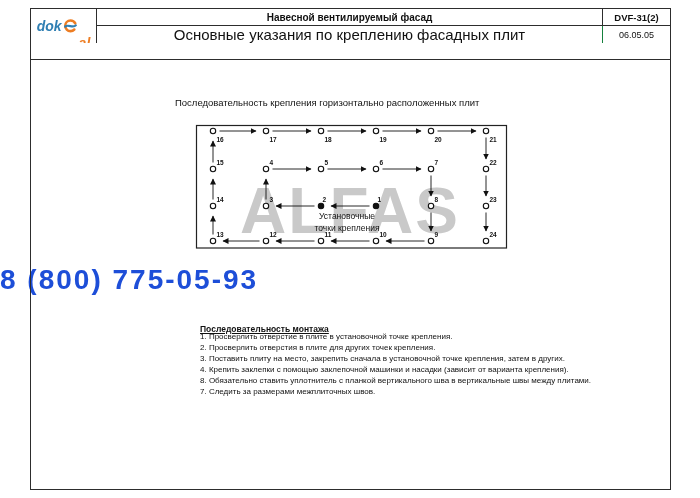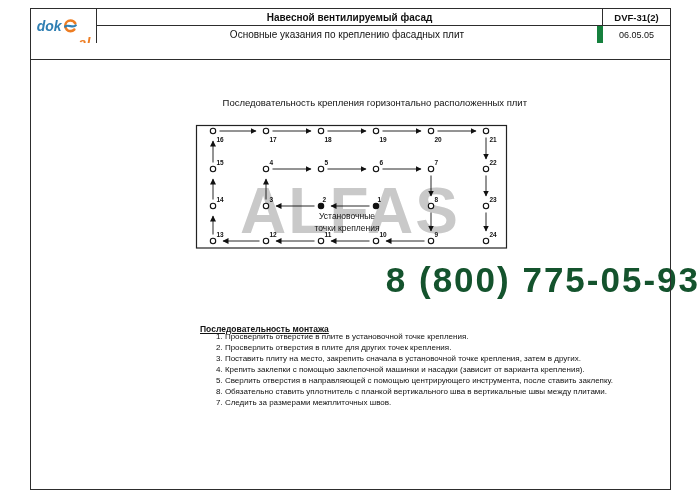--- a/index.html
+++ b/index.html
@@ -10,67 +10,67 @@
   }
   .page{position:absolute;inset:0;}
 
   
   .watermark-brand{
     position:absolute;top:176px;left:0;width:700px;text-align:center;
     font-size:64px;line-height:70px;font-weight:bold;letter-spacing:2px;
     color:#c9c9c9;z-index:0;white-space:nowrap;
   }
   .watermark-phone{
-    position:absolute;top:260px;left:0;width:700px;text-align:right;
-    font-size:35px;line-height:40px;font-weight:bold;letter-spacing:2px;
-    color:#14532d;z-index:0;white-space:nowrap;
+    position:absolute;top:260px;left:0;width:700px;text-align:left;
+    font-size:28px;line-height:40px;font-weight:bold;letter-spacing:2px;
+    color:#1d4ed8;z-index:0;white-space:nowrap;
   }
 
   
   .frame{
     position:absolute;left:30px;top:8px;width:641px;height:482px;
     box-sizing:border-box;border:1px solid #2d2d2d;z-index:1;
   }
 
   
   .header{
     position:absolute;left:30px;top:8px;width:641px;height:52px;
     box-sizing:border-box;border:1px solid #2d2d2d;background:#fff;z-index:2;
     display:grid;grid-template-columns:66px 506px 67px;grid-template-rows:17px 17px;
   }
   .cell{box-sizing:border-box;display:flex;align-items:center;justify-content:center;overflow:hidden;white-space:nowrap;}
   .logo-cell{grid-column:1;grid-row:1/3;border-right:1px solid #2d2d2d;}
   .title-cell{border-right:1px solid #2d2d2d;border-bottom:1px solid #2d2d2d;font-weight:bold;font-size:10px;}
   .code-cell{border-bottom:1px solid #2d2d2d;font-weight:bold;font-size:9.5px;}
-  .subtitle-cell{border-right:6px solid #15803d;font-size:10px;}
+  .subtitle-cell{border-right:1px solid #15803d;font-size:15px;}
   .date-cell{font-size:9px;}
 
   .logo-dok{font-size:14px;font-style:italic;font-weight:bold;color:#2f7fb3;}
   .logo-al{font-size:14px;font-style:italic;font-weight:bold;color:#ed7d23;margin-top:33px;}
   .logo-s{display:inline-block;margin:0 1px;transform:translateY(1px);}
 
   
   .diagram-title{
-    position:absolute;left:175px;top:97px;width:352px;text-align:right;
+    position:absolute;left:175px;top:97px;width:352px;text-align:left;
     font-size:9.5px;z-index:2;white-space:nowrap;
   }
   #diagram-svg{position:absolute;left:190px;top:118px;width:330px;height:136px;z-index:2;}
   .dbox{fill:none;stroke:#222;stroke-width:1.2;}
   .pt{fill:#ffffff;stroke:#111;stroke-width:1.1;}
   .pt.filled{fill:#111;}
   .arr{stroke:#111;stroke-width:0.9;}
   text.num{font-family:"Liberation Sans",sans-serif;font-size:6.5px;font-weight:bold;fill:#111;}
   text.note{font-family:"Liberation Sans",sans-serif;font-size:8.5px;fill:#111;}
 
   
   .section-heading{
     position:absolute;left:200px;top:324px;font-size:8.5px;font-weight:bold;
     text-decoration:underline;z-index:2;white-space:nowrap;
   }
-  .steps{position:absolute;left:200px;top:331px;width:460px;z-index:2;margin-left:16px;}
+  .steps{position:absolute;left:200px;top:331px;width:460px;z-index:2;}
   .step{font-size:8px;line-height:11px;white-space:nowrap;}
 </style>
 </head>
 <body>
 
 <div class="page">
 
   <div class="watermark-brand">ALFAS</div>
   <div class="watermark-phone">8 (800) 775-05-93</div>
 
@@ -178,18 +178,17 @@
     <text class="note" x="157" y="101" text-anchor="middle">Установочные</text>
     <text class="note" x="157" y="113" text-anchor="middle">точки крепления</text>
   </svg>
 
   <div class="section-heading">Последовательность монтажа</div>
   <div class="steps" id="steps">
       <div class="step">1. Просверлить отверстие в плите в установочной точке крепления.</div>
       <div class="step">2. Просверлить отверстия в плите для других точек крепления.</div>
       <div class="step">3. Поставить плиту на место, закрепить сначала в установочной точке крепления, затем в других.</div>
       <div class="step">4. Крепить заклепки с помощью заклепочной машинки и насадки (зависит от варианта крепления).</div>
-      <div class="step">5. Сверлить отверстия в направляющей с помощью центрирующего инструмента, после ставить заклепку.</div>
       <div class="step">8. Обязательно ставить уплотнитель с планкой вертикального шва в вертикальные швы между плитами.</div>
       <div class="step">7. Следить за размерами межплиточных швов.</div>
     </div>
 
 </div>
 
 </body></html>

